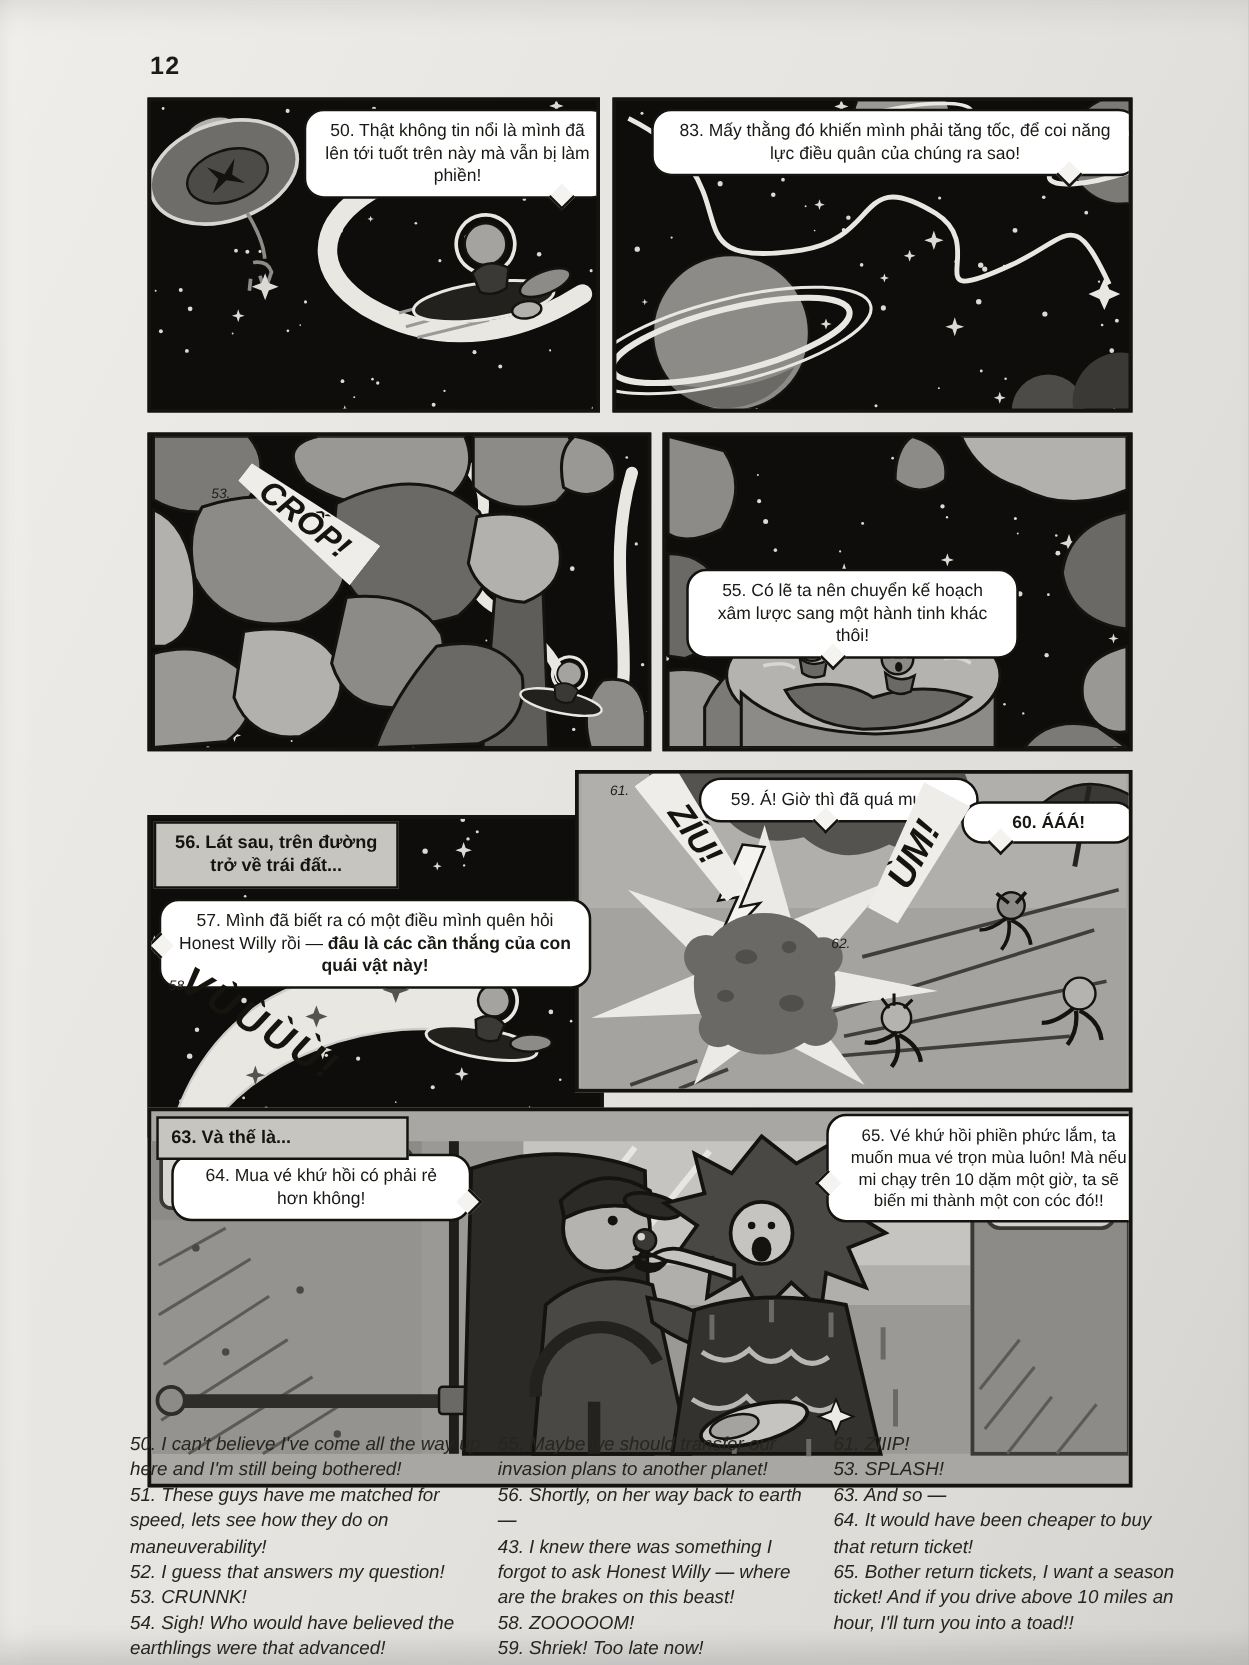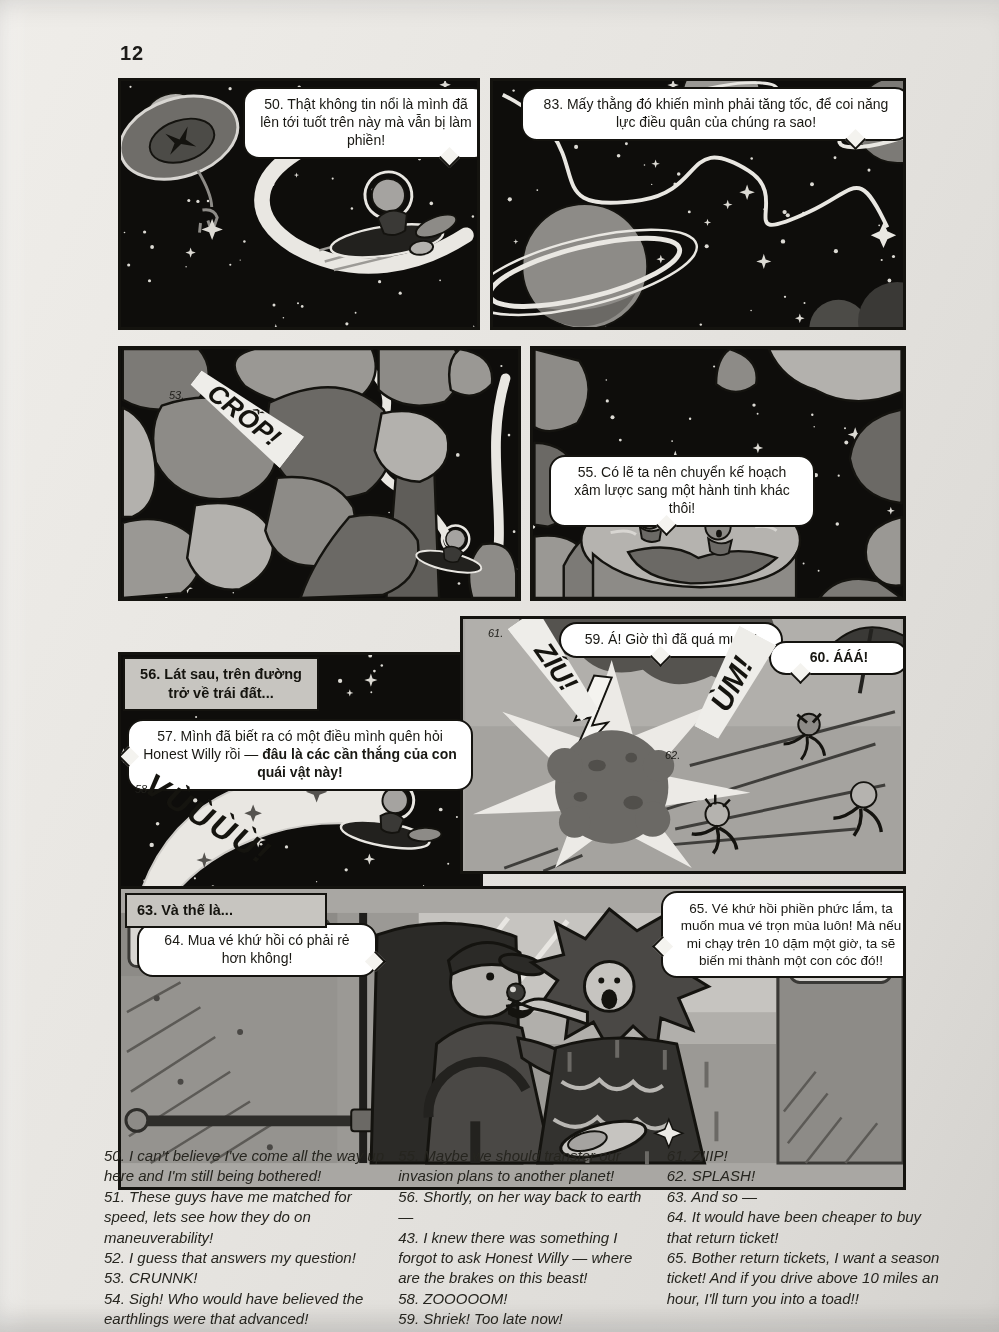--- a/index.html
+++ b/index.html
@@ -657,19 +657,19 @@
     <div class="col c2">
       <p>55. Maybe we should transfer our invasion plans to another planet!</p>
       <p>56. Shortly, on her way back to earth —</p>
       <p>43. I knew there was something I forgot to ask Honest Willy — where are the brakes on this beast!</p>
       <p>58. ZOOOOOM!</p>
       <p>59. Shriek! Too late now!</p>
       <p>60. ARRGHH!</p>
     </div>
     <div class="col c3">
       <p>61. ZIIIP!</p>
-      <p>62. SPLASH!</p>
+      <p>53. SPLASH!</p>
       <p>63. And so —</p>
       <p>64. It would have been cheaper to buy that return ticket!</p>
       <p>65. Bother return tickets, I want a season ticket! And if you drive above 10 miles an hour, I'll turn you into a toad!!</p>
     </div>
   </div>
 </div>
 
 </body></html>

